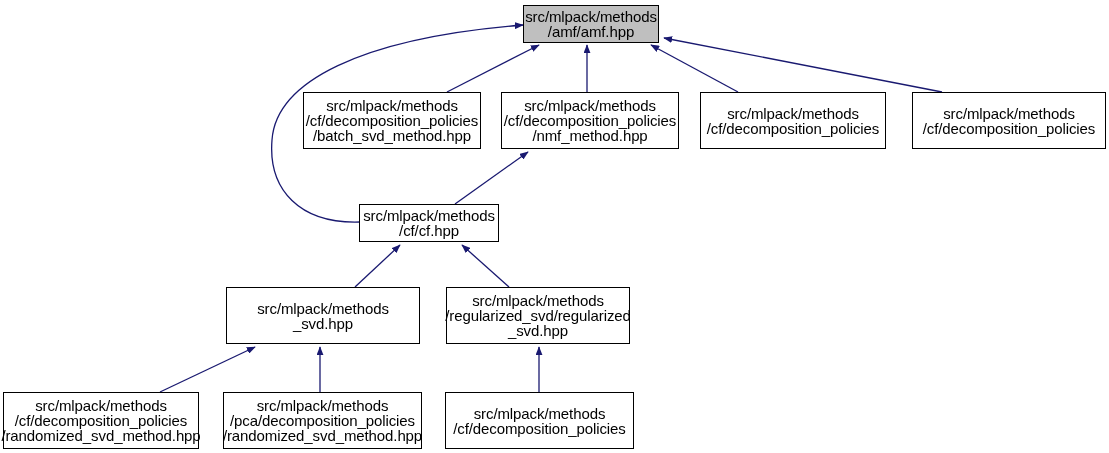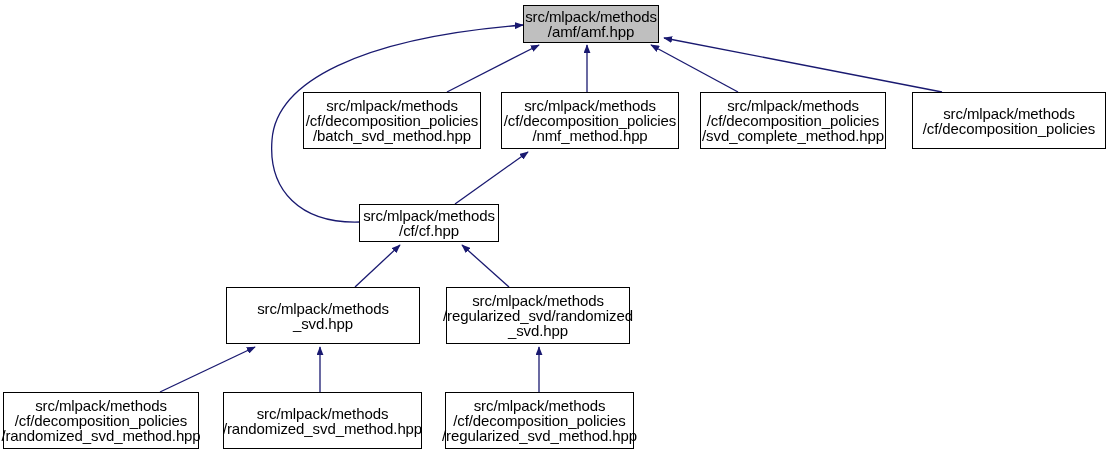--- a/index.html
+++ b/index.html
@@ -95,54 +95,53 @@
 
   <div class="node-box" style="left: 501px; top: 92px; width: 178px; height: 57px;">
     <span class="node-line">src/mlpack/methods</span>
     <span class="node-line">/cf/decomposition_policies</span>
     <span class="node-line">/nmf_method.hpp</span>
   </div>
 
   <div class="node-box" style="left: 700px; top: 92px; width: 186px; height: 57px;">
     <span class="node-line">src/mlpack/methods</span>
     <span class="node-line">/cf/decomposition_policies</span>
-    <span class="node-line">/svd_complete_method.hpp</span>
   </div>
 
   <div class="node-box" style="left: 912px; top: 92px; width: 194px; height: 57px;">
     <span class="node-line">src/mlpack/methods</span>
     <span class="node-line">/cf/decomposition_policies</span>
   </div>
 
   <div class="node-box" style="left: 359px; top: 204px; width: 140px; height: 38px;">
     <span class="node-line">src/mlpack/methods</span>
     <span class="node-line">/cf/cf.hpp</span>
   </div>
 
   <div class="node-box" style="left: 226px; top: 287px; width: 194px; height: 57px;">
     <span class="node-line">src/mlpack/methods</span>
     <span class="node-line">_svd.hpp</span>
   </div>
 
   <div class="node-box" style="left: 446px; top: 287px; width: 184px; height: 57px;">
     <span class="node-line">src/mlpack/methods</span>
-    <span class="node-line">/regularized_svd/randomized</span>
+    <span class="node-line">/regularized_svd/regularized</span>
     <span class="node-line">_svd.hpp</span>
   </div>
 
   <div class="node-box" style="left: 3px; top: 392px; width: 196px; height: 57px;">
     <span class="node-line">src/mlpack/methods</span>
     <span class="node-line">/cf/decomposition_policies</span>
     <span class="node-line">/randomized_svd_method.hpp</span>
   </div>
 
   <div class="node-box" style="left: 223px; top: 392px; width: 199px; height: 57px;">
     <span class="node-line">src/mlpack/methods</span>
+    <span class="node-line">/pca/decomposition_policies</span>
     <span class="node-line">/randomized_svd_method.hpp</span>
   </div>
 
   <div class="node-box" style="left: 445px; top: 392px; width: 189px; height: 57px;">
     <span class="node-line">src/mlpack/methods</span>
     <span class="node-line">/cf/decomposition_policies</span>
-    <span class="node-line">/regularized_svd_method.hpp</span>
   </div>
 
 </div>
 
 </body></html>

